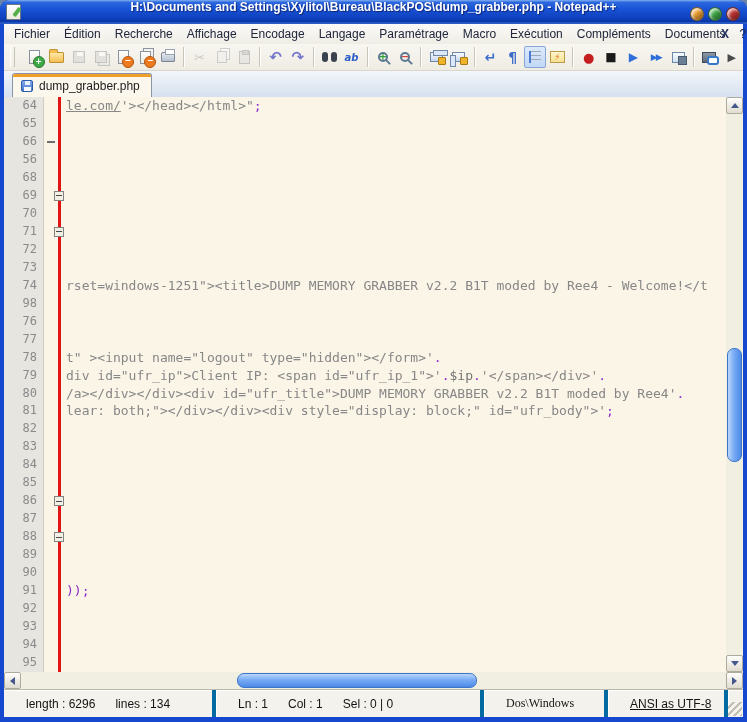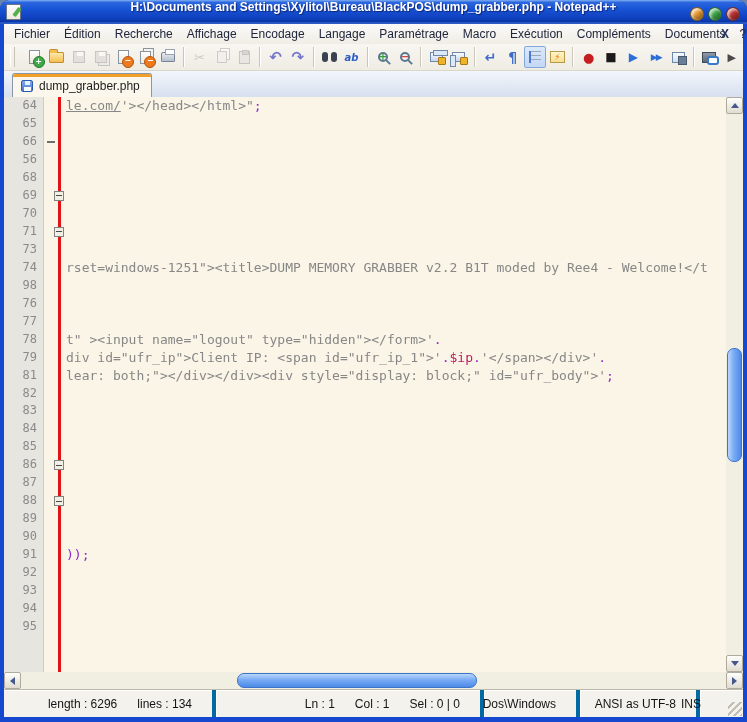--- a/index.html
+++ b/index.html
@@ -92,21 +92,21 @@
   
   .editor{position:absolute;left:4px;top:97px;width:722px;height:575px;background:#FBF5E8;overflow:hidden;padding-left:9px;}
   .num-margin{position:absolute;left:0;top:0;bottom:0;width:40px;background:#E6E5E0;border-right:1px solid #CFCCC3;}
   .red-line{position:absolute;left:54px;top:0;bottom:0;width:3px;background:#E01414;}
   .ed-rows{position:absolute;left:0;top:0;right:0;}
   .ed-row{position:relative;height:17.97px;}
   .ln{position:absolute;left:0;top:0;width:40px;text-align:right;padding-right:7px;color:#8A8A8A;
       font:12px/17.97px "DejaVu Sans Mono",monospace;}
   .code{position:absolute;left:62px;top:0;white-space:pre;font:13px/17.97px "DejaVu Sans Mono",monospace;color:#878787;}
   .s-str{color:#878787;} .s-url{color:#878787;text-decoration:underline;}
-  .s-op{color:#8C28C8;} .s-var{color:#be185d;}
+  .s-op{color:#8C28C8;} .s-var{color:#737373;}
   .fold-box{position:absolute;left:50px;top:4px;width:10px;height:10px;background:#F2EFE5;border:1px solid #828282;
     display:flex;align-items:center;justify-content:center;z-index:2;}
   .fold-box::after{content:"";width:6px;height:1px;background:#4A4A4A;}
   .fold-tick{position:absolute;left:43px;top:8px;width:8px;height:2px;background:#6E6E6E;z-index:2;}
   
   .vsb{position:absolute;left:726px;top:97px;width:17px;height:575px;background:#F1EFE2;}
   .hsb{position:absolute;left:4px;top:672px;width:739px;height:17px;background:#F1EFE2;}
   .sb-btn{position:absolute;width:17px;height:17px;background:linear-gradient(#FEFEFC,#E0DCD0);border:1px solid #AEAA9C;border-radius:2px;
     display:flex;align-items:center;justify-content:center;}
   .tri{width:0;height:0;}
@@ -115,21 +115,21 @@
   .tri.left{border-top:4px solid transparent;border-bottom:4px solid transparent;border-right:5px solid #44588C;}
   .tri.right{border-top:4px solid transparent;border-bottom:4px solid transparent;border-left:5px solid #44588C;}
   .v-thumb{position:absolute;left:1px;top:251px;width:15px;height:114px;border-radius:7px;
     background:linear-gradient(90deg,#BBD7FA,#78ABF4 45%,#4C8AE8);border:1px solid #3C74C8;}
   .h-thumb{position:absolute;left:233px;top:1px;width:240px;height:15px;border-radius:7px;
     background:linear-gradient(180deg,#BBD7FA,#78ABF4 45%,#4C8AE8);border:1px solid #3C74C8;}
   
   .status{position:absolute;left:4px;top:689px;width:739px;height:28px;background:#F3F2ED;
     border-top:1px solid #BCB8AC;box-shadow:inset 0 1px 0 #fff;display:flex;align-items:center;
     font-size:12px;color:#141414;}
-  .st-panel{height:100%;display:flex;align-items:center;padding-left:3px;flex:0 0 auto;justify-content:flex-end;}
+  .st-panel{height:100%;display:flex;align-items:center;padding-left:22px;flex:0 0 auto;}
   .st-panel + .st-panel{border-left:4px solid #0369a1;box-shadow:inset 1px 0 0 #fff;}
   .st-field{margin-right:20px;white-space:nowrap;}
   .grip{position:absolute;right:1px;bottom:1px;width:14px;height:14px;
     background:repeating-linear-gradient(135deg,transparent 0 3px,#C2BEB2 3px 5px);}
 </style>
 </head>
 <body>
 
 <div class="win">
 
@@ -290,20 +290,23 @@
           <span class="fold-box"></span>
         </div>
         <div class="ed-row">
           <span class="ln">70</span>
         </div>
         <div class="ed-row">
           <span class="ln">71</span>
           <span class="fold-box"></span>
         </div>
         <div class="ed-row">
+          <span class="ln">72</span>
+        </div>
+        <div class="ed-row">
           <span class="ln">73</span>
         </div>
         <div class="ed-row">
           <span class="ln">74</span>
           <span class="code"><span class="s-str">rset=windows-1251"&gt;&lt;title&gt;DUMP MEMORY GRABBER v2.2 B1T moded by Ree4 - Welcome!&lt;/t</span></span>
         </div>
         <div class="ed-row">
           <span class="ln">98</span>
         </div>
         <div class="ed-row">
@@ -312,20 +315,24 @@
         <div class="ed-row">
           <span class="ln">77</span>
         </div>
         <div class="ed-row">
           <span class="ln">78</span>
           <span class="code"><span class="s-str">t" &gt;&lt;input name="logout" type="hidden"&gt;&lt;/form&gt;'</span><span class="s-op">.</span></span>
         </div>
         <div class="ed-row">
           <span class="ln">79</span>
           <span class="code"><span class="s-str">div id="ufr_ip"&gt;Client IP: &lt;span id="ufr_ip_1"&gt;'</span><span class="s-op">.</span><span class="s-var">$ip</span><span class="s-op">.</span><span class="s-str">'&lt;/span&gt;&lt;/div&gt;'</span><span class="s-op">.</span></span>
+        </div>
+        <div class="ed-row">
+          <span class="ln">80</span>
+          <span class="code"><span class="s-str">/a&gt;&lt;/div&gt;&lt;/div&gt;&lt;div id="ufr_title"&gt;DUMP MEMORY GRABBER v2.2 B1T moded by Ree4'</span><span class="s-op">.</span></span>
         </div>
         <div class="ed-row">
           <span class="ln">81</span>
           <span class="code"><span class="s-str">lear: both;"&gt;&lt;/div&gt;&lt;/div&gt;&lt;div style="display: block;" id="ufr_body"&gt;'</span><span class="s-op">;</span></span>
         </div>
         <div class="ed-row">
           <span class="ln">82</span>
         </div>
         <div class="ed-row">
           <span class="ln">83</span>
@@ -395,24 +402,24 @@
   <div class="status">
     <div class="st-panel" style="width: 208px;">
         <span class="st-field">length : 6296</span>
         <span class="st-field">lines : 134</span>
       </div>
       <div class="st-panel" style="width: 268px;">
         <span class="st-field">Ln : 1</span>
         <span class="st-field">Col : 1</span>
         <span class="st-field">Sel : 0 | 0</span>
       </div>
-      <div class="st-panel" style="width: 96px;">
+      <div class="st-panel" style="width: 124px; font-family: Liberation Serif, serif;">
         <span class="st-field">Dos\Windows</span>
       </div>
-      <div class="st-panel" style="width: 120px;">
+      <div class="st-panel" style="width: 120px; text-decoration: underline;">
         <span class="st-field">ANSI as UTF-8</span>
       </div>
       <div class="st-panel" style="width: 25px;">
         <span class="st-field">INS</span>
       </div>
       <div class="grip"></div>
   </div>
 
 </div>
 

